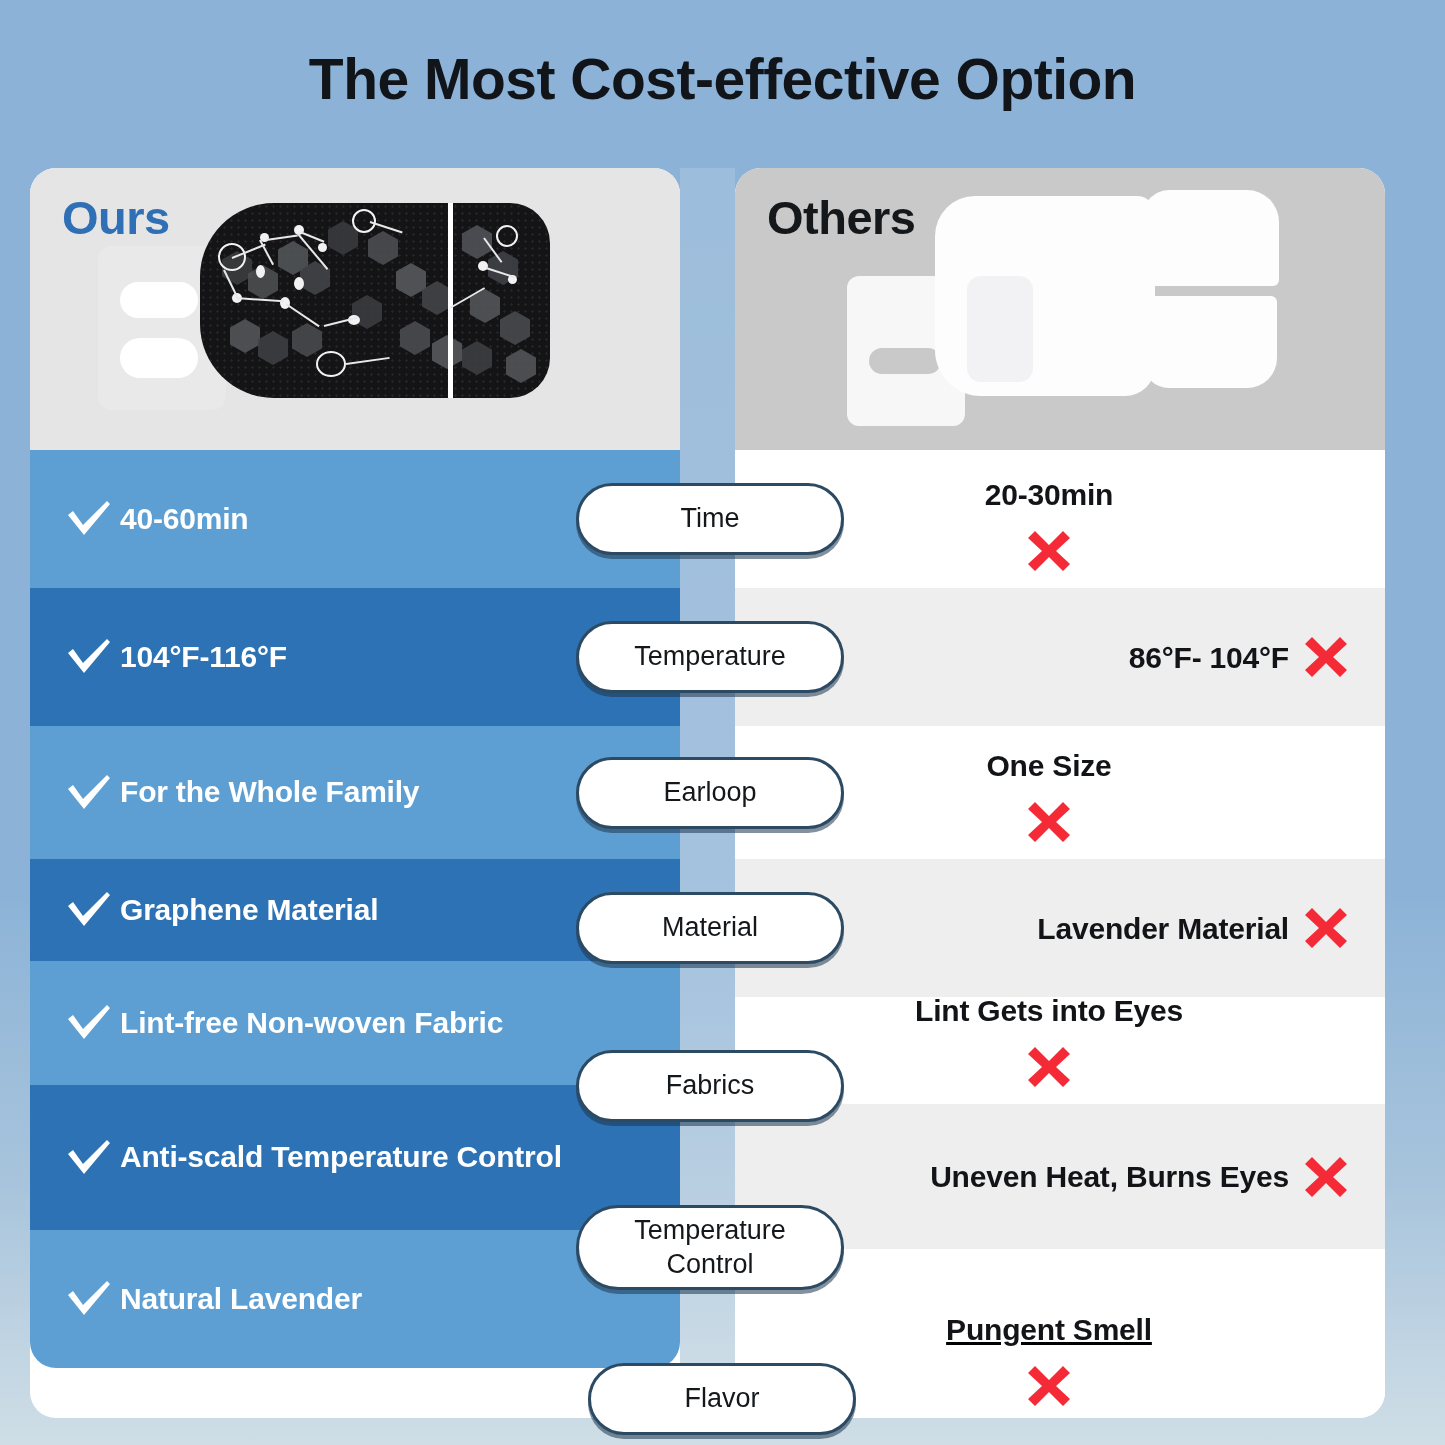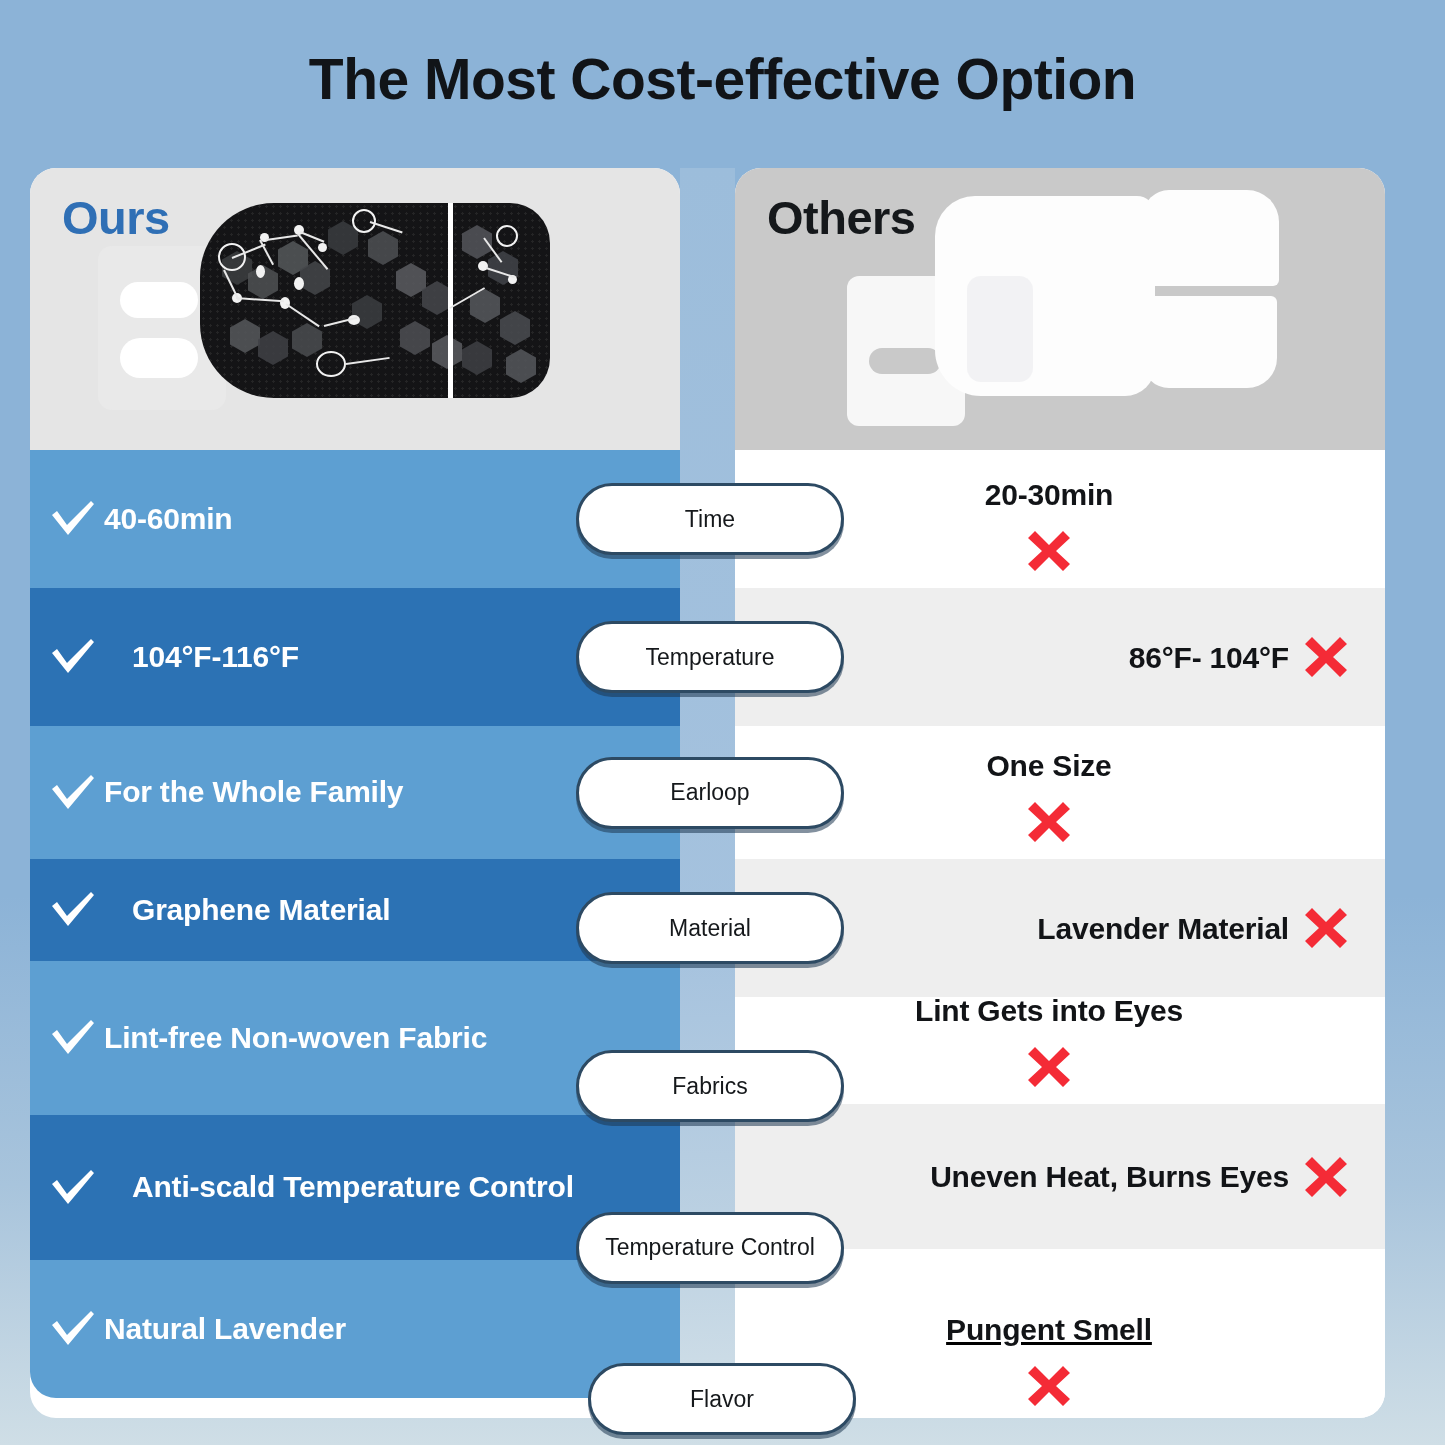--- a/index.html
+++ b/index.html
@@ -131,23 +131,23 @@
   
   .rows { position:absolute; left:0; top:282px; width:100%; }
 
   .row {
     display:flex;
     align-items:center;
     position:relative;
   }
 
   
-  .left-row { color:#ffffff; padding-left:12px; }
+  .left-row { color:#ffffff; padding-left:28px; }
   .left-row.a { background:#5d9fd2; }
-  .left-row.b { background:#2c72b4;gap:28px; }
+  .left-row.b { background:#2c72b4; }
 
   .check {
     width:62px; flex:0 0 62px;
     display:flex; align-items:center; justify-content:center;
   }
   .check svg { display:block; }
 
   .left-text {
     font-size:30px;
     font-weight:bold;
@@ -180,21 +180,21 @@
   .pill-slot { display:flex; align-items:center; }
   .pill {
     pointer-events:auto;
     margin-left:546px;
     background:#ffffff;
     border:3px solid #2d4a63;
     border-radius:44px;
     width:268px;
     min-height:72px;
     display:flex; align-items:center; justify-content:center;
-    font-size:23px;
+    font-size:27px;
     color:#15181b;
     text-align:center;
     line-height:1.25;
     box-shadow:0 4px 0 rgba(30,55,80,.55);
     padding:6px 10px;
   }
 
   
   .gutter {
     position:absolute;
@@ -323,21 +323,21 @@
           <span class="left-text">For the Whole Family</span>
         </div>
         <div class="row left-row b" style="height: 102px;">
           <span class="check">
             <svg width="46" height="40" viewBox="0 0 46 40">
               <path d="M2 16 L7 12 L17 26 L41 2 L44 5 L18 36 Z" fill="#ffffff"></path>
             </svg>
           </span>
           <span class="left-text">Graphene Material</span>
         </div>
-        <div class="row left-row a" style="height: 154px;">
+        <div class="row left-row a" style="height: 124px;">
           <span class="check">
             <svg width="46" height="40" viewBox="0 0 46 40">
               <path d="M2 16 L7 12 L17 26 L41 2 L44 5 L18 36 Z" fill="#ffffff"></path>
             </svg>
           </span>
           <span class="left-text">Lint-free Non-woven Fabric</span>
         </div>
         <div class="row left-row b" style="height: 145px;">
           <span class="check">
             <svg width="46" height="40" viewBox="0 0 46 40">

